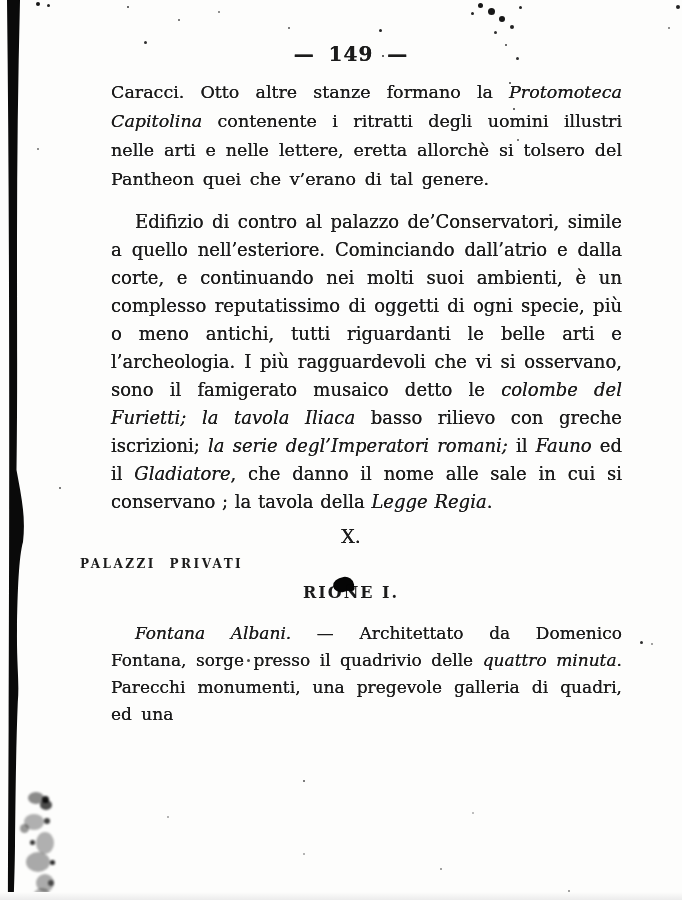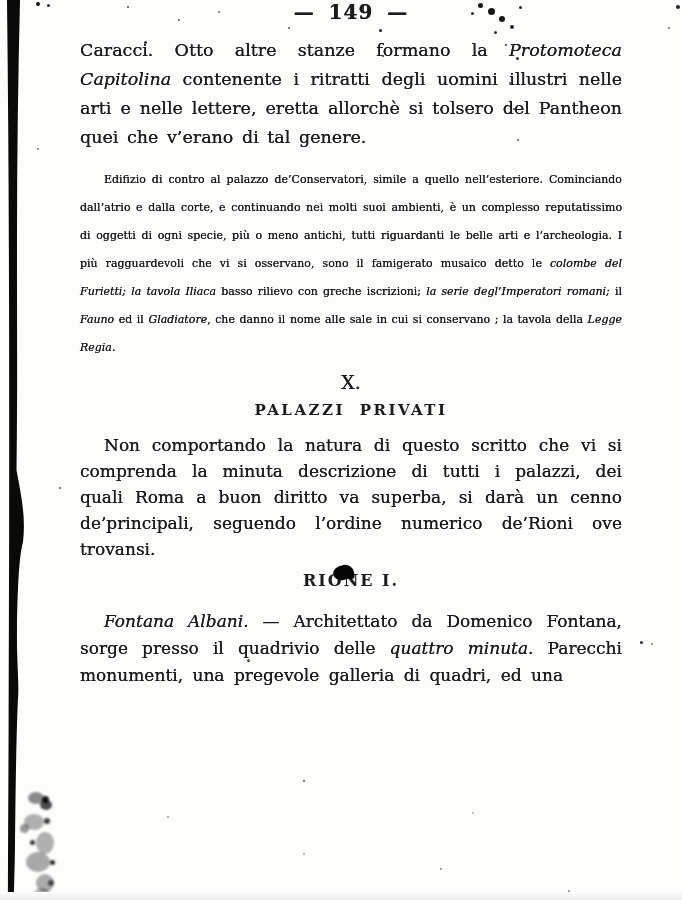--- a/index.html
+++ b/index.html
@@ -3,41 +3,42 @@
 <meta charset="utf-8">
 <style>
   html,body{margin:0;padding:0;background:#888;}
   .page{
     position:relative;width:682px;height:900px;background:#fdfdfc;
     overflow:hidden;font-family:"DejaVu Serif",serif;color:#1b1b1b;
   }
   h1,h2,p,div{margin:0;padding:0;}
   .column{position:absolute;left:80px;top:0;width:542px;}
   .pagenum{
-    text-align:center;font-size:20px;font-weight:bold;
+    margin-top:42px;text-align:center;font-size:20px;font-weight:bold;
     letter-spacing:1px;word-spacing:6px;text-shadow:0 0 .5px currentColor;
   }
   .para{
     font-size:17.5px;line-height:29px;text-align:justify;
     text-shadow:0 0 .5px currentColor;
+    margin-left:31px;
   }
   .para i{font-style:italic;}
   .indent{text-indent:24px;}
   .p1{margin-top:12px;word-spacing:3px;}
   .heading{
     text-align:center;font-size:26px;font-weight:bold;line-height:34px;
     letter-spacing:1.5px;word-spacing:9px;text-shadow:0 0 .7px currentColor;
   }
-  .p2{margin-top:14px;font-size:11px;line-height:28px;word-spacing:1px;}
+  .p2{margin-top:14px;font-size:18px;line-height:28px;word-spacing:1px;}
   .sectionnum{
     margin-top:8px;text-align:center;font-size:19px;line-height:24px;
     text-shadow:0 0 .6px currentColor;
   }
   .palazzi{
-    margin-top:6px;text-align:center;font-size:15px;font-weight:bold;
+    margin-top:6px;font-size:12px;font-weight:bold;
     letter-spacing:2.5px;word-spacing:7px;line-height:20px;
   }
   .p3{margin-top:12px;font-size:17px;line-height:26px;word-spacing:6px;}
   .rione{
     margin-top:8px;text-align:center;font-size:16px;font-weight:bold;
     letter-spacing:2px;line-height:22px;position:relative;
   }
   .p4{margin-top:16px;font-size:17px;line-height:27px;word-spacing:4px;}
   .gutter{position:absolute;left:0;top:0;width:40px;height:900px;}
   .speck-layer{position:absolute;left:0;top:0;width:682px;height:900px;pointer-events:none;}
@@ -83,21 +84,20 @@
 
     <p class="para p1"><span>Caracci. Otto altre stanze formano la </span><i>Protomoteca Capitolina</i><span> contenente i ritratti degli uomini illustri nelle arti e nelle lettere, eretta allorchè si tolsero del Pantheon quei che v’erano di tal genere.</span></p>
 
 
     <p class="para p2 indent"><span>Edifizio di contro al palazzo de’Conservatori, simile a quello nell’esteriore. Cominciando dall’atrio e dalla corte, e continuando nei molti suoi ambienti, è un complesso reputatissimo di oggetti di ogni specie, più o meno antichi, tutti riguardanti le belle arti e l’archeologia. I più ragguardevoli che vi si osservano, sono il famigerato musaico detto le </span><i>colombe del Furietti; la tavola Iliaca</i><span> basso rilievo con greche iscrizioni; </span><i>la serie degl’Imperatori romani;</i><span> il </span><i>Fauno</i><span> ed il </span><i>Gladiatore</i><span>, che danno il nome alle sale in cui si conservano ; la tavola della </span><i>Legge Regia</i><span>.</span></p>
 
     <div class="sectionnum">X.</div>
 
     <h2 class="palazzi">PALAZZI PRIVATI</h2>
 
-    <p class="para p3 indent"><span>Non comportando la natura di questo scritto che vi si comprenda la minuta descrizione di tutti i palazzi, dei quali Roma a buon diritto va superba, si darà un cenno de’principali, seguendo l’ordine numerico de’Rioni ove trovansi.</span></p>
 
     <h2 class="rione">
       <span>RIONE I.</span>
       <span class="blot"></span>
     </h2>
 
     <p class="para p4 indent"><i>Fontana Albani.</i><span> — Architettato da Domenico Fontana, sorge presso il quadrivio delle </span><i>quattro minuta</i><span>. Parecchi monumenti, una pregevole galleria di quadri, ed una</span></p>
   </div>
 
   <div class="speck-layer">

